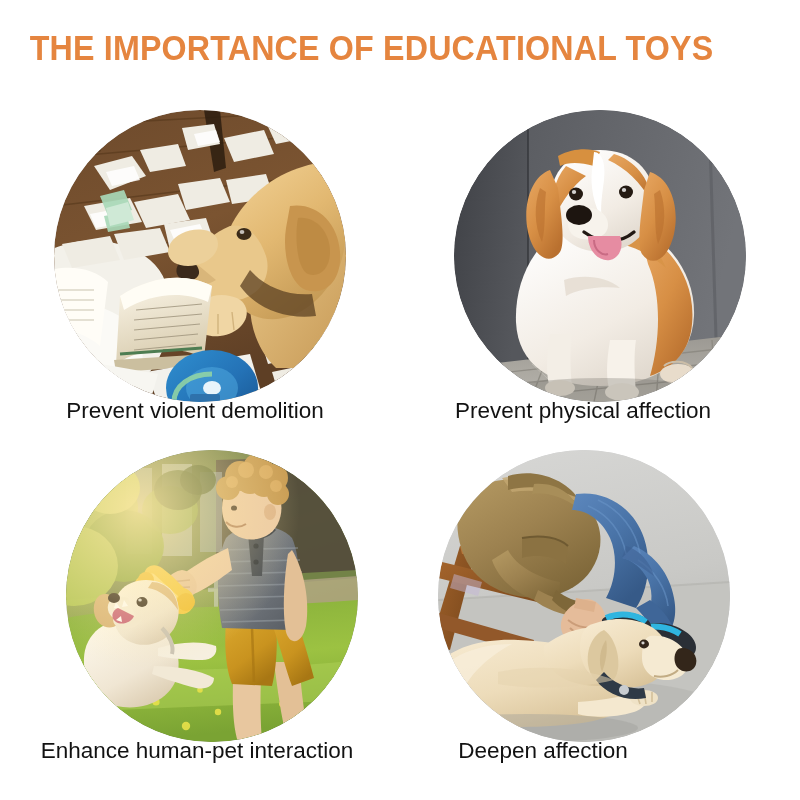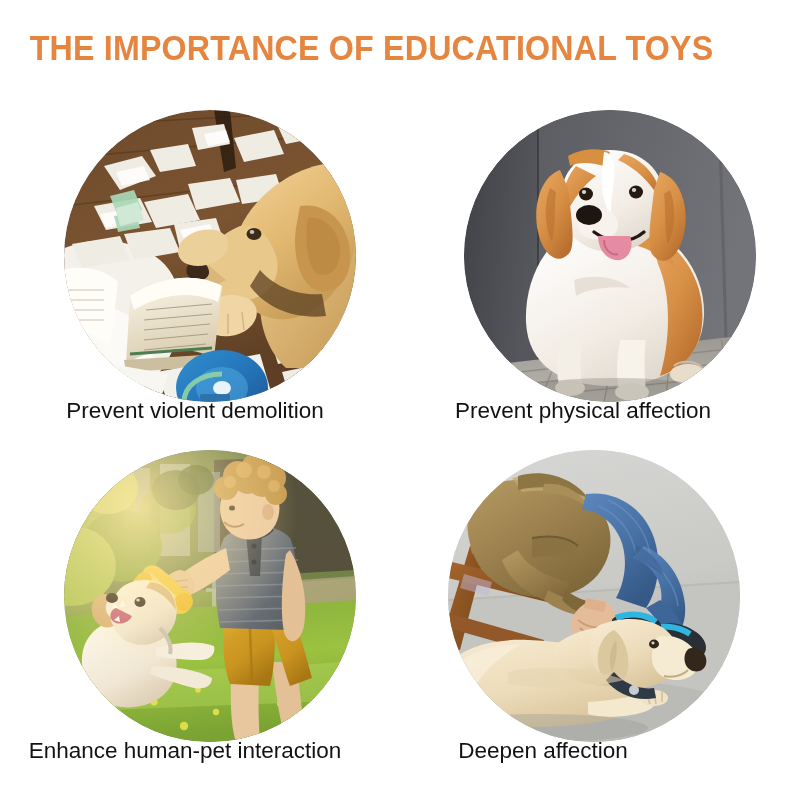--- a/index.html
+++ b/index.html
@@ -50,25 +50,24 @@
     position: absolute;
     left: 0;
     top: 96px;
     width: 800px;
     height: 700px;
   }
   .cell {
     position: absolute;
     width: 400px;
     height: 350px;
-    padding-left: 20px;
   }
   .cell-0 { left: 0;   top: 0; }
   .cell-1 { left: 400px; top: 0; }
-  .cell-2 { left: 0;   top: 340px; }
+  .cell-2 { left: 12px;   top: 340px; }
   .cell-3 { left: 384px; top: 340px; }
 
   .photo-wrap {
     position: absolute;
     left: 50%;
     top: 14px;
     transform: translateX(-50%);
     width: 292px;
     height: 292px;
   }

